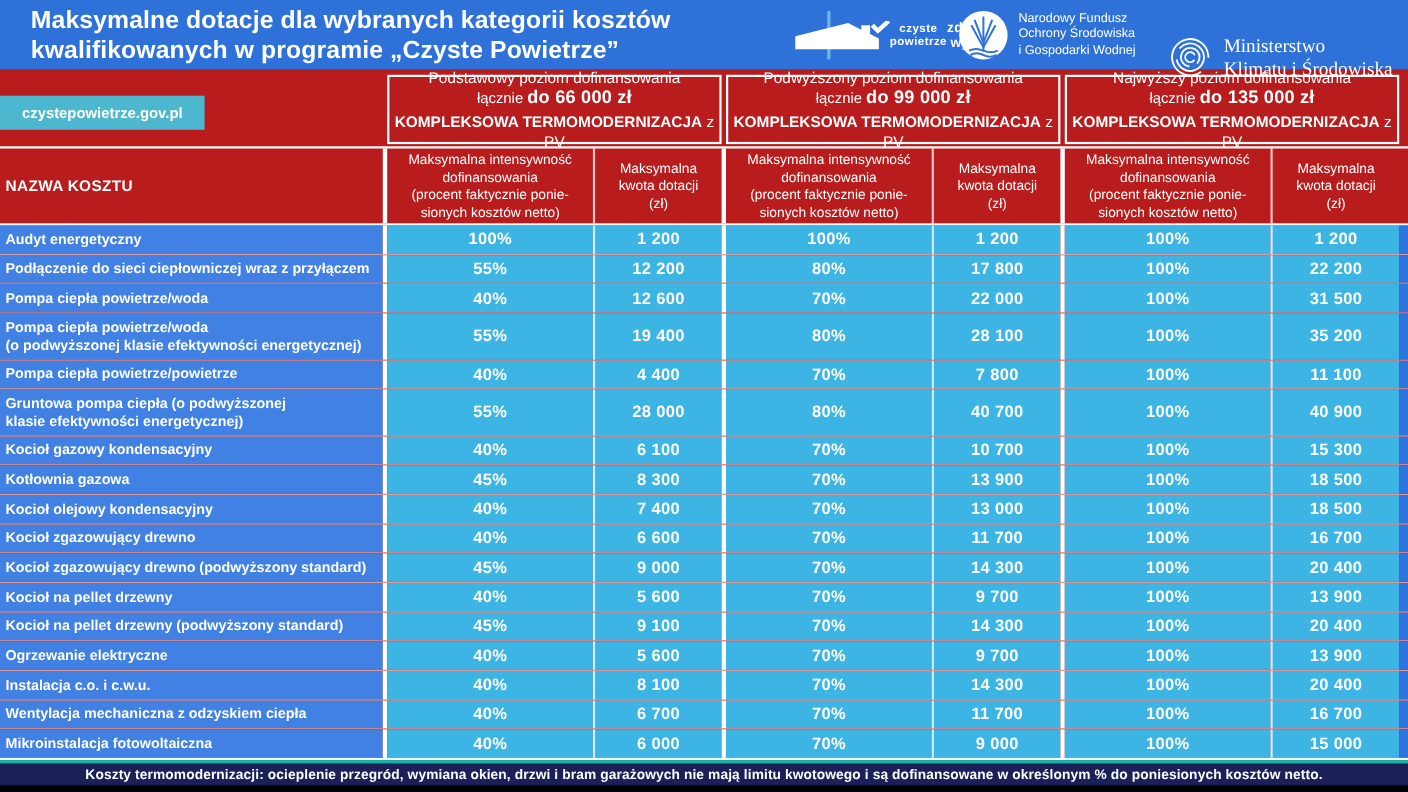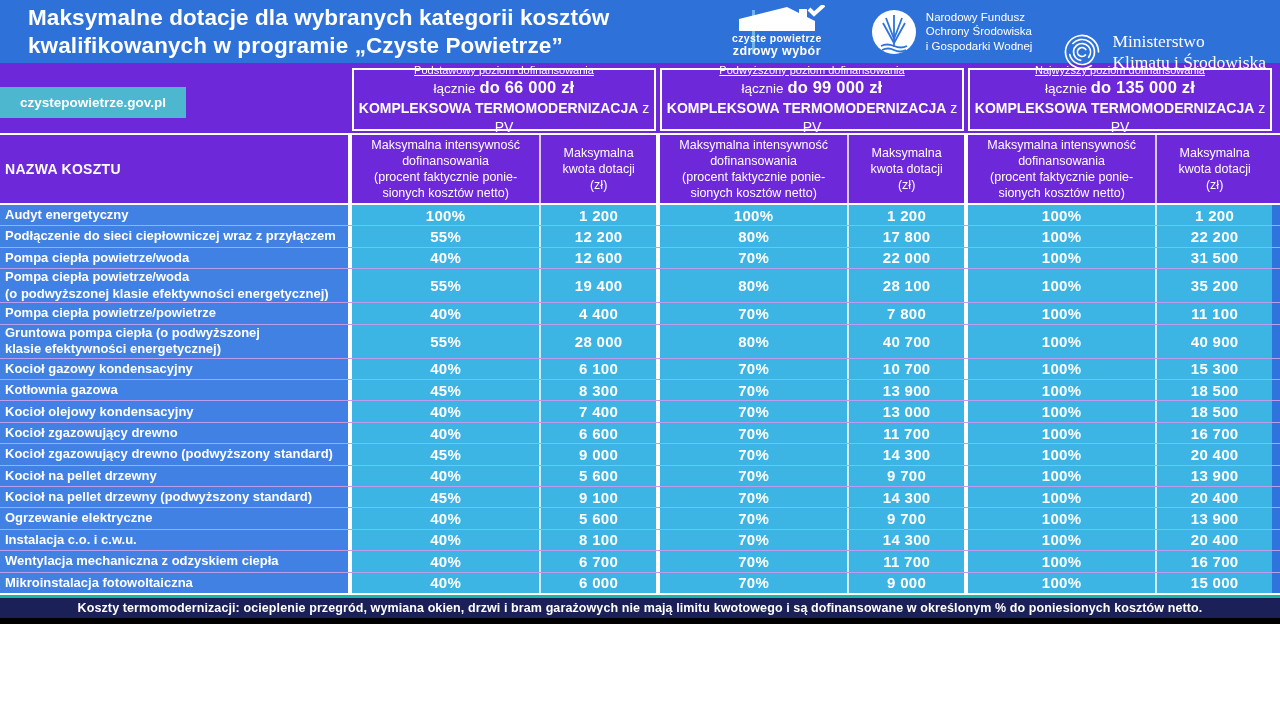--- a/index.html
+++ b/index.html
@@ -1,42 +1,42 @@
 <!DOCTYPE html>
 <html><head>
 <meta charset="utf-8">
 <style>
   * { margin:0; padding:0; box-sizing:border-box; }
   html,body { width:1280px; height:720px; overflow:hidden; }
   body { font-family:"Liberation Sans", sans-serif; color:#fff; }
-  #app { width:1280px; height:624px; background:#6d28d9; display:flex; flex-direction:column; }
+  #app { width:1280px; height:720px; background:#b91c1c; display:flex; flex-direction:column; }
 
   
   .topbar { height:63px; flex:0 0 63px; display:flex; align-items:center; background:#2d71d9; position:relative; }
   .title { padding-left:28px; font-size:22.5px; font-weight:800; line-height:1.22; letter-spacing:.1px; }
   .topbar-sep { position:absolute; left:752px; top:10px; width:3px; height:44px; background:#6fb4e6; }
   .logos { position:absolute; right:14px; top:0; height:63px; display:flex; align-items:center; gap:30px; }
-  .cp-logo { display:flex; flex-direction:column; align-items:center; width:128px; }
+  .cp-logo { display:flex; flex-direction:row; align-items:center; width:128px;text-align:center; }
   .cp-text1 { font-size:10.5px; font-weight:700; letter-spacing:.4px; margin-top:1px; }
   .cp-text2 { font-size:12.5px; font-weight:800; letter-spacing:.4px; }
   .nfos { display:flex; align-items:center; gap:9px; }
   .nfos-text { font-size:11.5px; line-height:1.22; font-weight:400; }
   .min { display:flex; align-items:center; gap:10px;margin-top:40px; }
   .min-text { font-family:"Liberation Serif", serif; font-size:17.5px; line-height:1.18; font-weight:400; }
 
   
   .band-groups { height:70px; flex:0 0 70px; display:flex; }
   .band-left { flex:0 0 348px; position:relative; }
   .gov-badge { position:absolute; left:0; top:24px; width:186px; height:31px; background:#4db7cf;
                display:flex; align-items:center; justify-content:center; font-size:13.5px; font-weight:700; }
   .group-box { flex:1 1 0; border:2px solid #fff; margin:5px 0 2px 4px; display:flex; flex-direction:column;
                align-items:center; justify-content:center; text-align:center; line-height:1.32; }
   .group-box:first-of-type { margin-left:2px; }
   .band-groups .rpad, .rpad { flex:0 0 8px; }
-  .g-l1 { font-size:11px; font-weight:400;text-decoration:underline; }
+  .g-l1 { font-size:14px; font-weight:400; }
   .g-l2 { font-size:13.5px; }
   .g-l2 b { font-size:16.5px; font-weight:800; letter-spacing:.2px; }
   .g-l3 { font-size:14px; }
   .g-l3 b { font-weight:800; }
   .g-l3 span { font-weight:400; }
 
   .hline { height:2px; flex:0 0 2px; background:#fff; }
 
   
   .trow { display:flex; }

